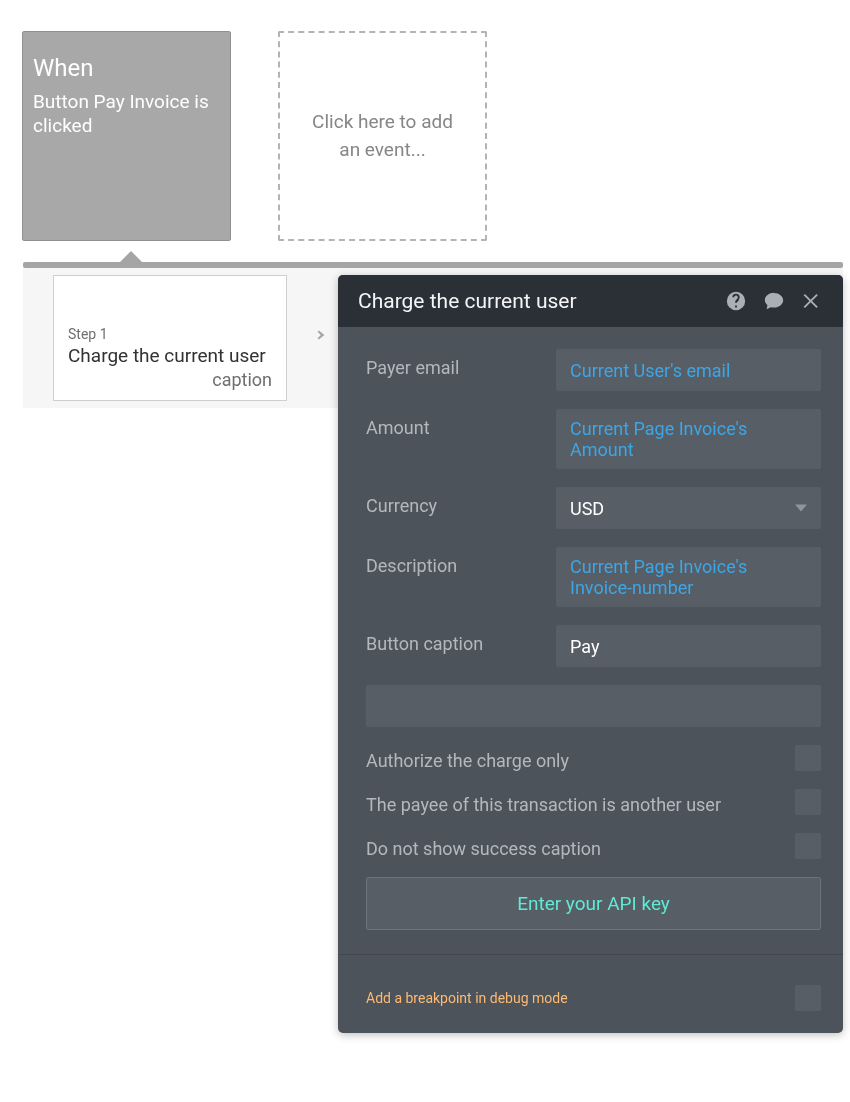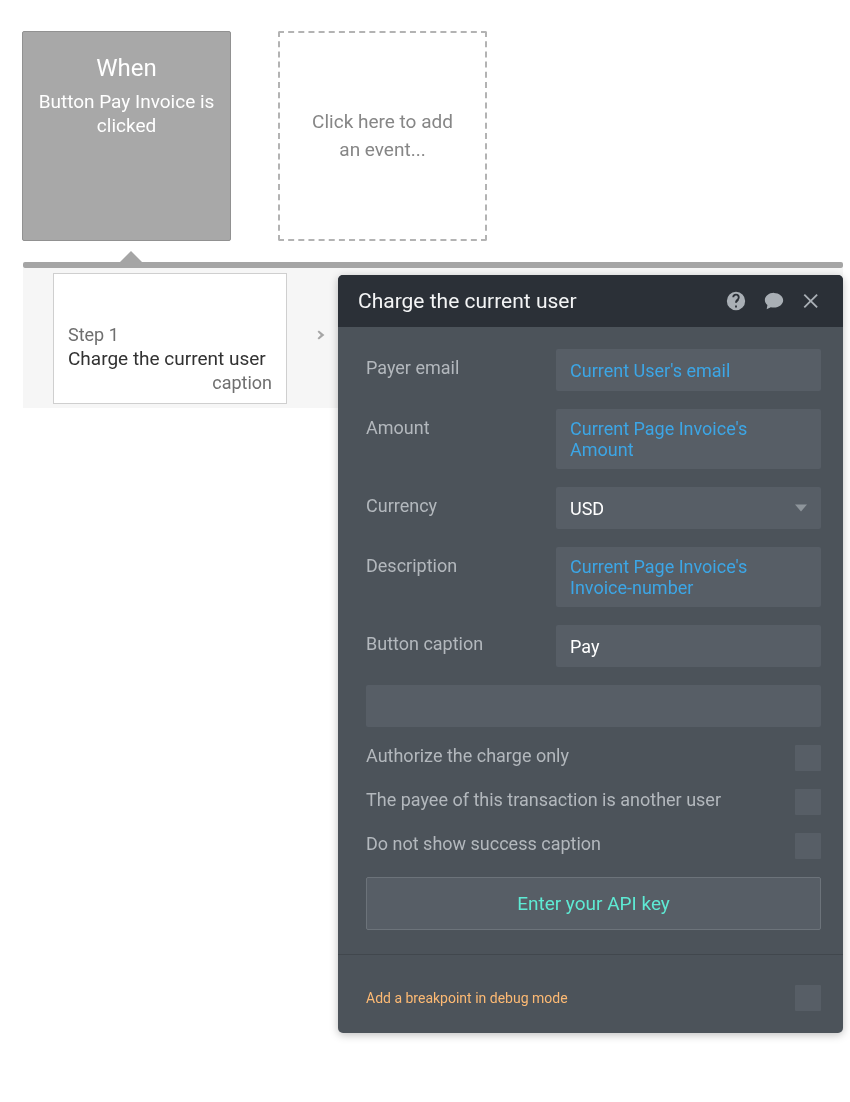--- a/index.html
+++ b/index.html
@@ -13,21 +13,20 @@
     width: 209px;
     height: 210px;
     border-radius: 2px;
   }
   .event-box.selected {
     left: 22px;
     top: 31px;
     background: #A8A8A8;
     border: 1px solid #919191;
     color: #fff;
-    text-align: center;
     padding: 22px 10px;
   }
   .event-box.selected .title { font-size: 24px; font-weight: 400; }
   .event-box.selected .desc  { font-size: 19px; font-weight: 400; margin-top: 8px; line-height: 1.25; }
 
   .event-box.placeholder {
     left: 278px;
     top: 31px;
     border: 2px dashed #B3B3B3;
     color: #868686;
@@ -73,21 +72,21 @@
     padding: 0 30px;
     gap: 20px;
   }
   .step-box {
     width: 234px;
     border: 1px solid #CFCFCF;
     background: #fff;
     padding: 10px 14px 10px 14px;
     color: #4a4a4a;
   }
-  .step-box .step-label { font-size: 18px; color: #6f6f6f; margin-top: 40px; }
+  .step-box .step-label { font-size: 14px; color: #6f6f6f; margin-top: 40px; }
   .step-box .step-name  { font-size: 19px; color: #323232; margin-top: 2px; }
   .step-box .step-delete { font-size: 18px; color: #6f6f6f; text-align: right; display:block; margin-top: 2px; }
 
   .arrow-icon {
     color: #A6A6A6;
     font-size: 24px;
     font-weight: 700;
   }
 
   
@@ -133,21 +132,21 @@
   .row .field.select { color: #fff; }
   .row .field.empty { min-height: 42px; }
   .row .field .caret {
     position: absolute; right: 14px; top: 50%; transform: translateY(-50%);
     width: 0; height: 0;
     border-left: 6px solid transparent;
     border-right: 6px solid transparent;
     border-top: 7px solid #8E959B;
   }
 
-  .row.checkbox { align-items: flex-start; margin-bottom: 18px; }
+  .row.checkbox { align-items: flex-end; margin-bottom: 18px; }
   .row.checkbox .label { width: auto; flex: 1; padding-top: 0; }
   .row.checkbox .chk {
     width: 26px; height: 26px; background: #575E66; border-radius: 1px; cursor: pointer;
   }
 
   .api-btn {
     display: block;
     width: calc(100% - 0px);
     margin: 6px 16px 0 0;
     background: #575E66;

